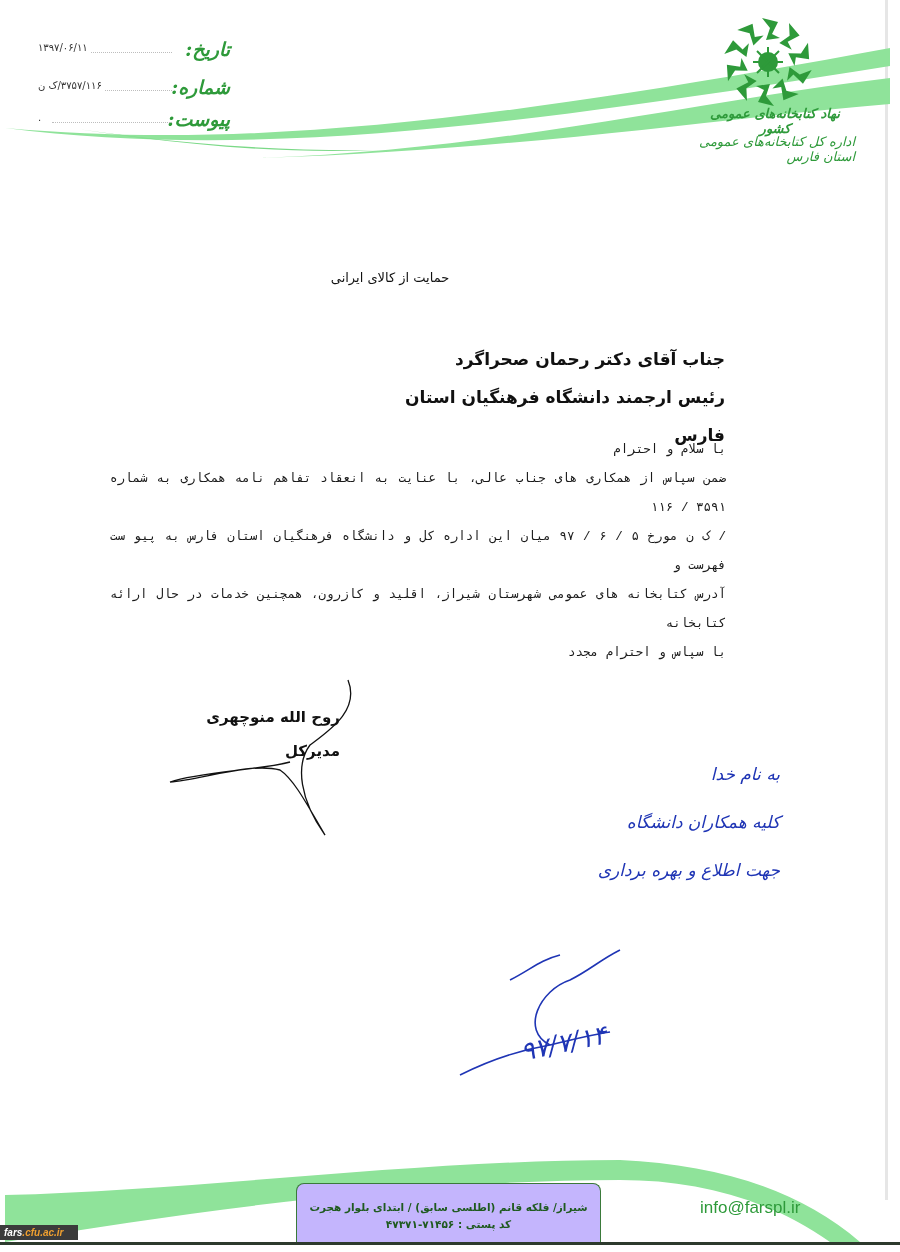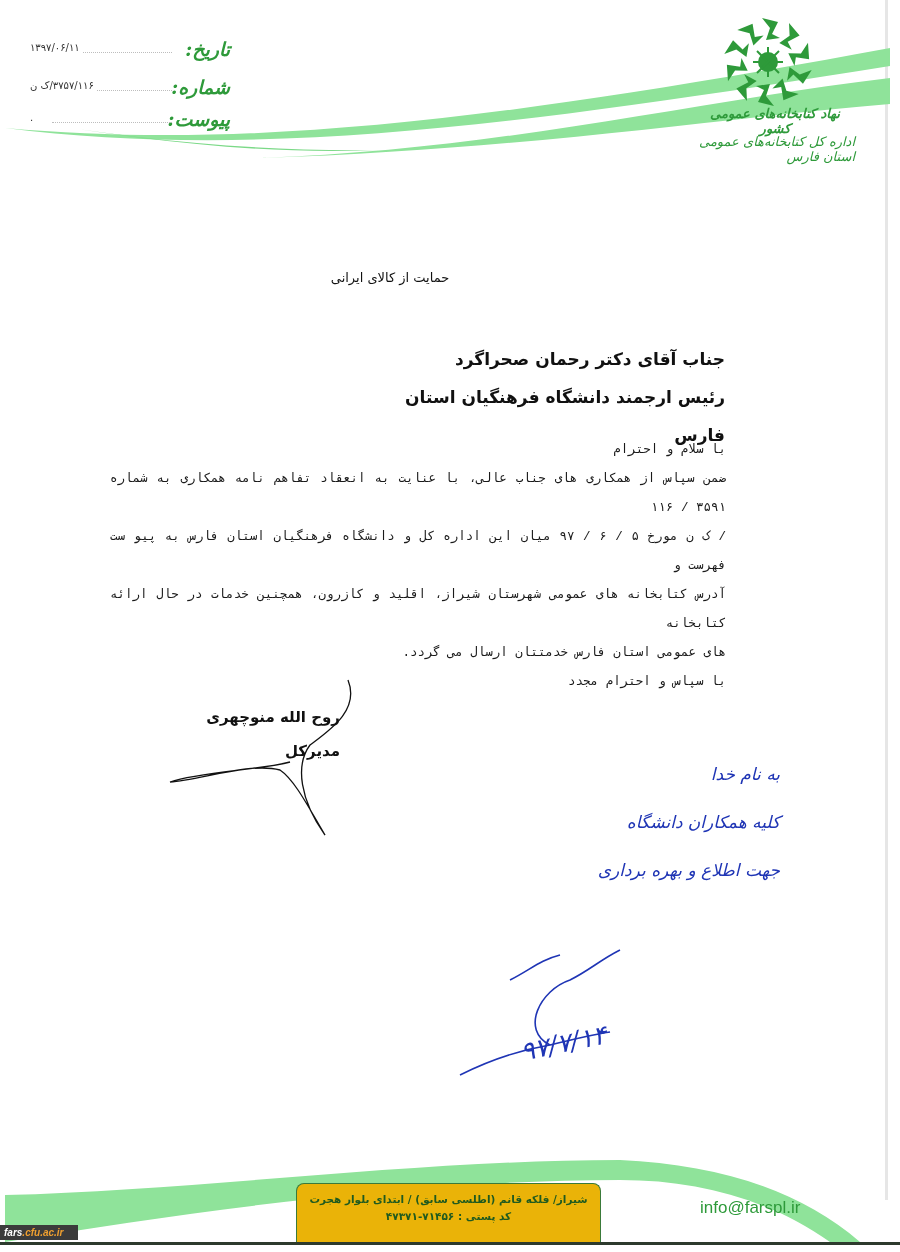--- a/index.html
+++ b/index.html
@@ -12,21 +12,21 @@
   
   .swoosh-svg { position: absolute; left: 0; top: 0; }
 
   .bismillah { position: absolute; top: 22px; left: 400px; width: 120px; text-align: center;
     font-family: "DejaVu Serif", serif; font-style: italic; font-weight: bold; font-size: 26px; color: #2e9a3a; direction: rtl; }
 
   .meta-field { position: absolute; left: 30px; width: 200px; height: 26px; direction: ltr; }
   .meta-label { position: absolute; right: 0; top: 0; font-family: "DejaVu Serif", serif; font-style: italic; font-weight: bold;
     font-size: 19px; color: #2e9a3a; direction: rtl; }
   .meta-line { position: absolute; left: 22px; right: 58px; top: 14px; border-bottom: 1px dotted #bdbdbd; }
-  .meta-value { position: absolute; left: 0; top: 4px; font-size: 10px; color: #333; background: #fff; padding-right: 2px; direction: rtl; unicode-bidi: plaintext; }
+  .meta-value { position: absolute; left: 8px; top: 4px; font-size: 10px; color: #333; background: #fff; padding-right: 2px; direction: rtl; unicode-bidi: plaintext; }
 
   .logo { position: absolute; top: 12px; left: 718px; width: 100px; height: 100px; }
   .org-line1 { position: absolute; top: 106px; left: 700px; width: 150px; text-align: center; direction: rtl;
     font-family: "DejaVu Serif", serif; font-style: italic; font-weight: bold; font-size: 13px; color: #2e9a3a; }
   .org-line2 { position: absolute; top: 134px; left: 670px; width: 185px; text-align: right; direction: rtl;
     font-family: "DejaVu Serif", serif; font-style: italic; font-size: 13px; color: #2e9a3a; }
 
   .slogan { position: absolute; top: 270px; left: 300px; width: 180px; text-align: center; direction: rtl;
     font-weight: normal; font-size: 13px; color: #111; }
 
@@ -46,21 +46,21 @@
     font-family: "DejaVu Serif", serif; font-style: italic; font-size: 17px; color: #1f35b5; line-height: 48px; }
   .hand-sign-svg { position: absolute; top: 940px; left: 450px; }
   .hand-date { position: absolute; top: 1028px; left: 520px; font-family: "DejaVu Serif", serif; font-style: italic;
     font-size: 26px; color: #1f35b5; transform: rotate(-12deg); direction: ltr; }
 
   
   .footer-svg { position: absolute; left: 0; top: 1150px; }
   .footer-url { position: absolute; top: 1203px; left: 96px; font-family: "Liberation Sans", sans-serif; font-size: 17px; color: #2e9a3a; margin-top: 48px; }
   .footer-email { position: absolute; top: 1198px; left: 700px; font-family: "Liberation Sans", sans-serif; font-size: 17px; color: #2e9a3a; }
   .address-box { position: absolute; top: 1183px; left: 296px; width: 305px; height: 60px; border: 1.5px solid #3a7a3a;
-    border-bottom: none; border-radius: 8px 8px 0 0; background: #eab308; direction: rtl; text-align: center; padding-top: 7px; }
+    border-bottom: none; border-radius: 8px 8px 0 0; background: #c4b5fd; direction: rtl; text-align: center; padding-top: 15px; }
   .address-box div { font-size: 10.5px; line-height: 17px; color: #1f5a1f; font-weight: bold; white-space: nowrap; }
   .footer-rule { position: absolute; top: 1242px; left: 0; width: 900px; height: 3px; background: #2d3a2d; }
   .watermark { position: absolute; top: 1225px; left: 0; width: 78px; height: 15px; background: #3b3b3b; color: #fff;
     font-family: "Liberation Sans", sans-serif; font-style: italic; font-weight: bold; font-size: 10px; line-height: 15px; padding-left: 4px; }
   .watermark .accent { color: #f0a030; }
 </style>
 </head>
 <body>
 
 <div class="page">
@@ -120,21 +120,20 @@
   <div class="recipient">
     <div>جناب آقای دکتر رحمان صحراگرد</div>
     <div>رئیس ارجمند دانشگاه فرهنگیان استان فارس</div>
   </div>
 
   <div class="body-text">
     <p class="short">با سلام و احترام</p>
     <p>ضمن سپاس از همکاری های جناب عالی، با عنایت به انعقاد تفاهم نامه همکاری به شماره ۳۵۹۱ / ۱۱۶</p>
     <p>/ ک ن مورخ ۵ / ۶ / ۹۷ میان این اداره کل و دانشگاه فرهنگیان استان فارس  به پیو ست فهرست و</p>
     <p>آدرس کتابخانه های عمومی شهرستان شیراز، اقلید و کازرون، همچنین خدمات در حال ارائه کتابخانه</p>
-    <p class="short">های عمومی استان فارس خدمتتان ارسال می گردد.</p>
     <p class="short">با سپاس و احترام مجدد</p>
   </div>
 
   <svg class="signature-svg" width="200" height="170">
     <path d="M188 10 C 200 40, 170 60, 150 75 C 135 95, 140 130, 165 165 C 150 140, 135 110, 120 100 C 90 92, 40 110, 10 112 C 40 102, 100 100, 130 92" fill="none" stroke="#111" stroke-width="1.3"></path>
   </svg>
   <div class="signer">
     <div>روح الله منوچهری</div>
     <div>مدیرکل</div>
   </div>

